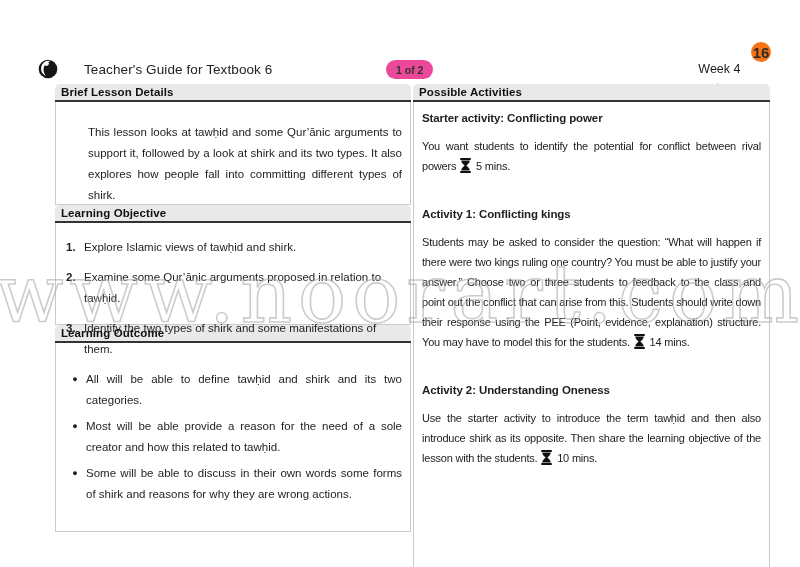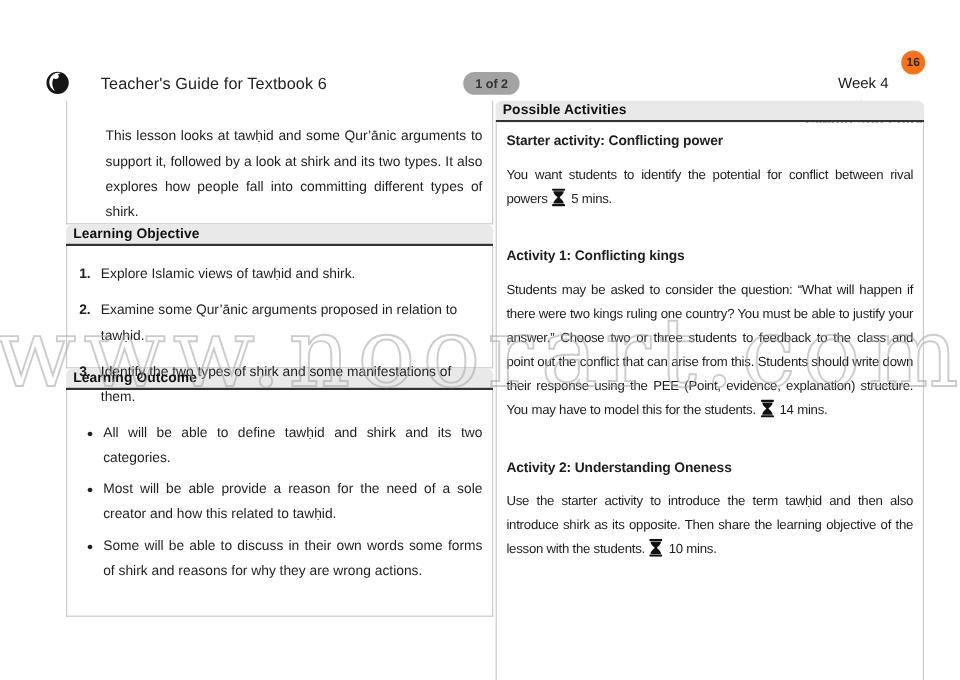--- a/index.html
+++ b/index.html
@@ -5,29 +5,29 @@
   * { margin:0; padding:0; box-sizing:border-box; }
   html,body { background:#fff; }
   #page {
     position:relative; width:800px; height:567px; background:#ffffff;
     font-family:"Liberation Sans", sans-serif; color:#1e1e1e; overflow:hidden;
   }
 
   
   .badge-circle {
     position:absolute; top:42px; right:29px; width:20px; height:20px;
-    background:#f97316; border-radius:50%; font-size:10px; font-weight:bold;
+    background:#f97316; border-radius:50%; font-size:15px; font-weight:bold;
     color:#2a2a2a; display:flex; align-items:center; justify-content:center;
   }
   .brand { position:absolute; left:38px; top:59px; display:flex; align-items:center;gap:20px; }
   .brand .logo { width:20px; height:20px; display:block; }
   .brand .book-title { margin-left:6px; font-size:13.5px; color:#222; letter-spacing:.1px; }
   .pagination-pill {
     position:absolute; left:386px; top:60px; height:19px; padding:0 10px;
-    background:#a3a3a3; border-radius:10px; font-size:10.5px; font-weight:bold;
+    background:#ec4899; border-radius:10px; font-size:10.5px; font-weight:bold;
     color:#333; display:flex; align-items:center;
   }
   .week-head {
     position:absolute; right:30px; top:62px; font-size:12.5px; color:#1b1b1b;
     display:flex; align-items:center; gap:5px; white-space:nowrap;flex-direction:column;
   }
   .week-head .sep { font-size:9px; position:relative; top:-1px; }
   .week-head .lesson { font-weight:bold; }
 
   
@@ -95,20 +95,21 @@
 
   <div class="week-head">
     <span>Week 4</span>
     <span class="sep">▸</span>
     <span class="lesson">Tawḥid and shirk</span>
     <span>(Aqīdah)</span>
   </div>
 
   <div class="col col-left">
 
+    <div class="sec-bar">Brief Lesson Details</div>
     <div class="sec-box box-brief">
       <p class="body-text">This lesson looks at tawḥid and some Qur’ānic arguments to support it, followed by a look at shirk and its two types. It also explores how people fall into committing different types of shirk.</p>
     </div>
 
     <div class="sec-bar">Learning Objective</div>
     <div class="sec-box box-obj">
       <div class="num-item">
         <span class="num">1.</span>
         <span>Explore Islamic views of tawḥid and shirk.</span>
       </div>

